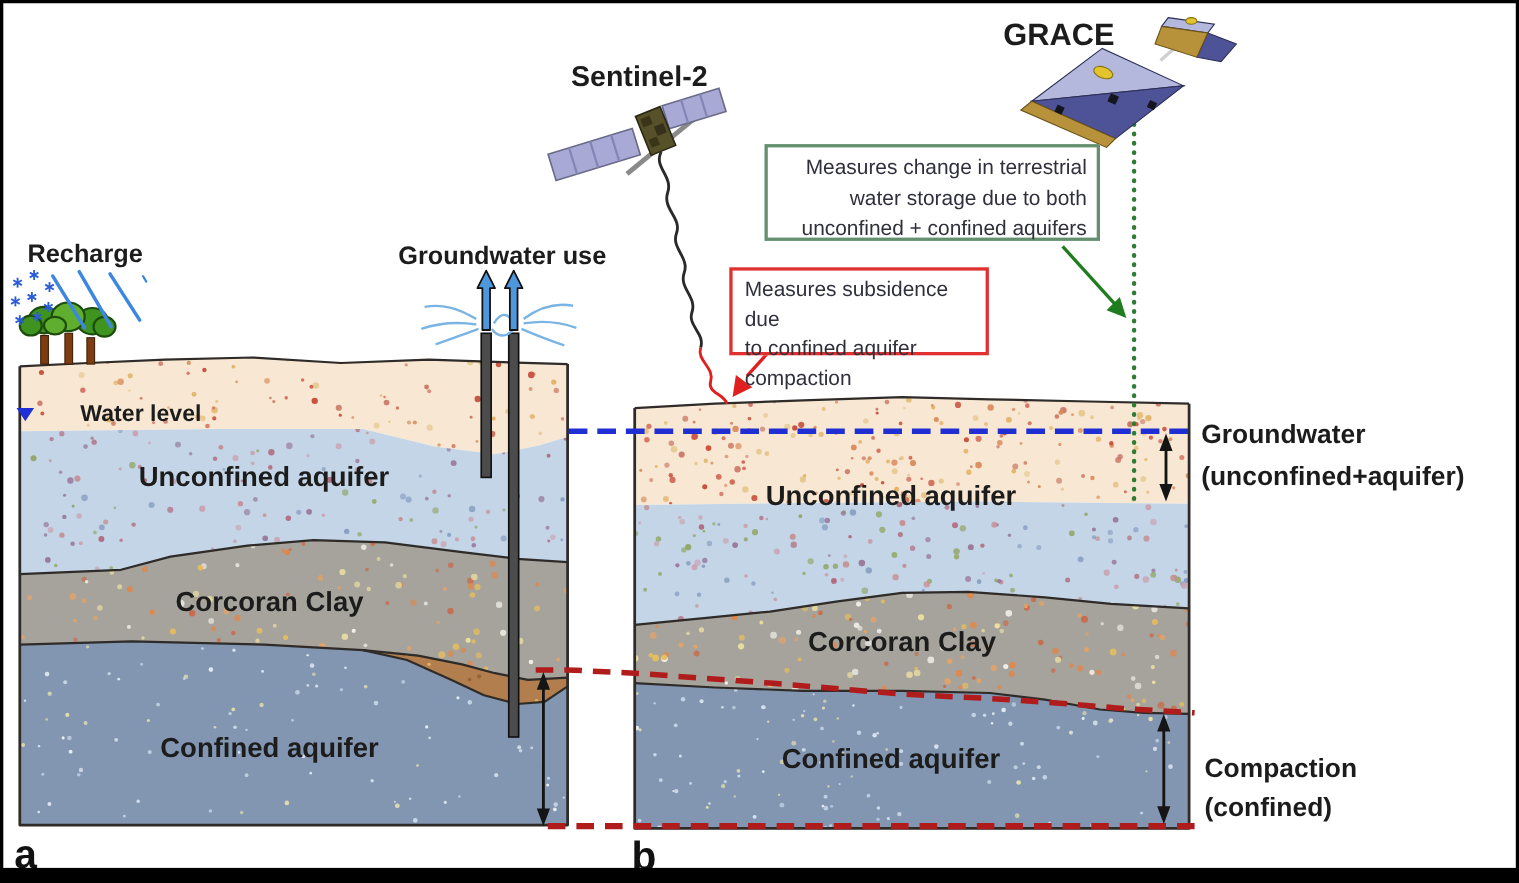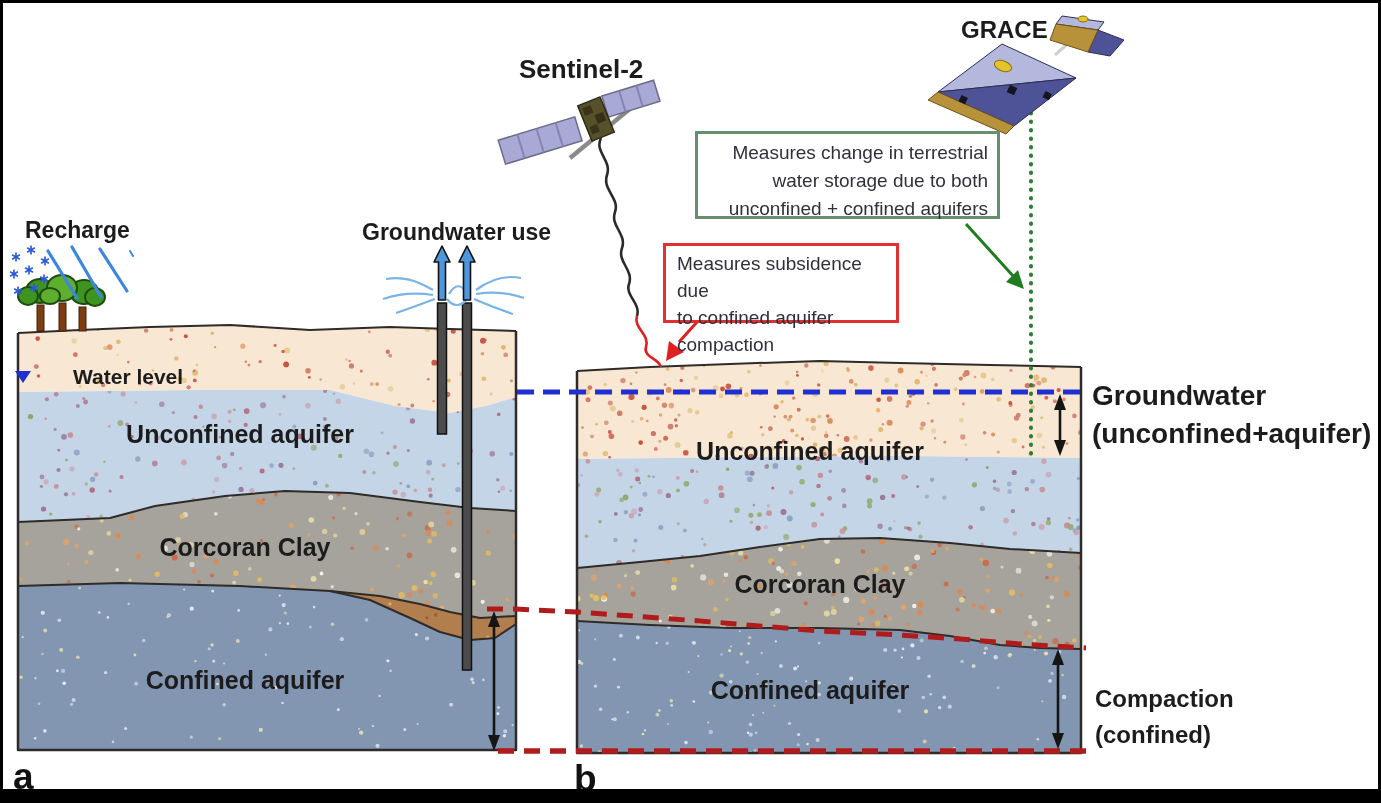--- a/index.html
+++ b/index.html
@@ -10,21 +10,21 @@
   }
   .canvas svg{position:absolute;left:0;top:0;}
   .lbl{position:absolute;color:var(--label_text);font-weight:bold;white-space:nowrap;}
   .lbl.center{text-align:center;}
   .box{position:absolute;background:#fff;color:var(--box_text);font-size:19px;line-height:27px;}
   .box.green{left:695px;top:131px;width:305px;height:88px;border:3px solid var(--green_box_border);
     text-align:right;padding:5px 9px 0 5px;box-sizing:border-box;line-height:28px;}
   .box.red{left:663px;top:243px;width:236px;height:80px;border:3px solid var(--red_box_border);
     text-align:left;padding:4px 4px 0 11px;box-sizing:border-box;}
   .bigletter{position:absolute;font-size:37px;font-weight:bold;color:#111;}
-  .storage-label{position:absolute;left:1092px;top:377px;font-size:28px;line-height:38px;font-weight:bold;color:var(--label_text);white-space:nowrap;}
+  .storage-label{position:absolute;left:1092px;top:377px;font-size:24px;line-height:38px;font-weight:bold;color:var(--label_text);white-space:nowrap;}
   .compaction-label{position:absolute;left:1095px;top:681px;font-size:24px;line-height:36px;font-weight:bold;color:var(--label_text);white-space:nowrap;}
   .bottom-bar{position:absolute;left:0;top:789px;width:1381px;height:14px;background:#000;}
 </style>
 </head>
 <body>
 
 <div class="canvas">
 
 <svg width="1381" height="803" viewBox="0 0 1381 803">
   <defs>
@@ -1185,21 +1185,21 @@
   </g>
   <g>
     <line x1="966" y1="224" x2="1014" y2="277" stroke="var(--callout_green)" stroke-width="3"></line>
     <polygon points="1024,289 1006,282 1018,270" fill="var(--callout_green)"></polygon>
   </g>
 </svg>
 
 <div class="lbl" style="left:25px;top:217px;font-size:23px;">Recharge</div>
 <div class="lbl" style="left:362px;top:219px;font-size:23px;">Groundwater use</div>
 <div class="lbl" style="left:519px;top:54px;font-size:26px;">Sentinel-2</div>
-<div class="lbl" style="left:961px;top:16px;font-size:24px;">GRACE</div>
+<div class="lbl" style="left:912px;top:16px;font-size:28px;">GRACE</div>
 <div class="lbl" style="left:37px;top:365px;font-size:21px;margin-left:36px;">Water level</div>
 
 <div class="lbl center" style="left:90px;top:420px;width:300px;font-size:25px;">Unconfined aquifer</div>
 <div class="lbl center" style="left:95px;top:533px;width:300px;font-size:25px;">Corcoran Clay</div>
 <div class="lbl center" style="left:95px;top:666px;width:300px;font-size:25px;">Confined aquifer</div>
 
 <div class="lbl center" style="left:650px;top:437px;width:320px;font-size:25px;">Unconfined aquifer</div>
 <div class="lbl center" style="left:660px;top:570px;width:320px;font-size:25px;">Corcoran Clay</div>
 <div class="lbl center" style="left:650px;top:676px;width:320px;font-size:25px;">Confined aquifer</div>
 

